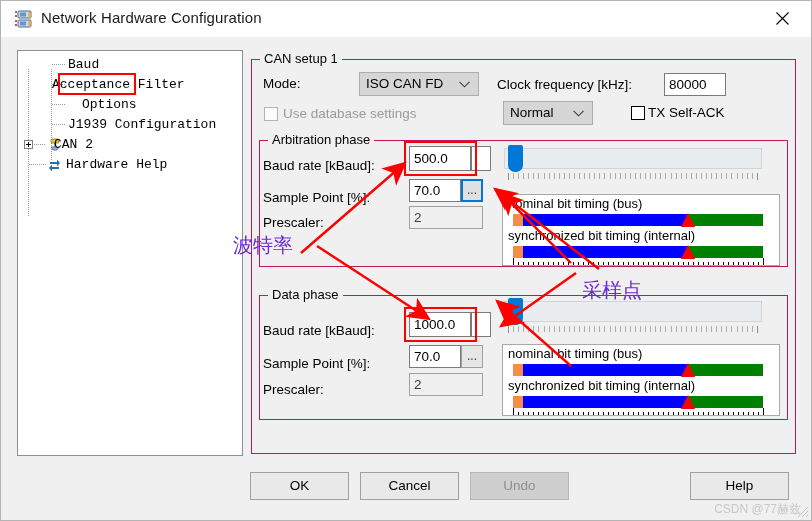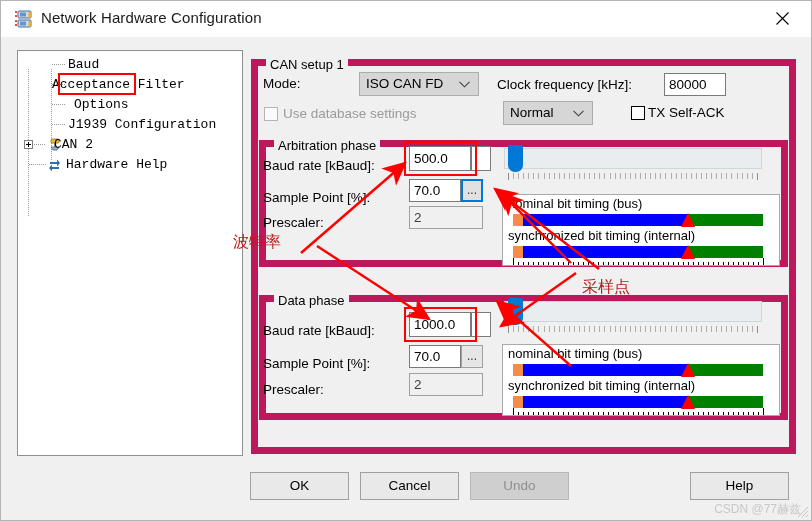--- a/index.html
+++ b/index.html
@@ -119,21 +119,21 @@
   .sel-box {
     position: absolute;
     border: 2px solid #ff0000;
     box-sizing: border-box;
     pointer-events: none;
   }
 
   
   .groupbox {
     position: absolute;
-    border: 7px solid #be185d;
+    border: 1px solid #be185d;
     box-sizing: border-box;
   }
   .gb-title {
     position: absolute;
     background: #f0f0f0;
     padding: 0 4px;
     font-size: 13px;
     color: #000;
     top: -9px;
     left: 8px;
@@ -308,22 +308,22 @@
 
   
   .anno-layer {
     position: absolute;
     left: 0; top: 0;
     width: 812px; height: 521px;
     pointer-events: none;
   }
   .anno-text {
     position: absolute;
-    color: #b91c1c;
-    font-size: 16px;
+    color: #6d28d9;
+    font-size: 20px;
     font-family: "DejaVu Sans", sans-serif;
     white-space: nowrap;
   }
   .anno-rect {
     position: absolute;
     border: 2px solid #ff0000;
     box-sizing: border-box;
   }
 
   
@@ -381,21 +381,21 @@
         <span class="lbl" style="left:50px;">Baud</span>
       </div>
 
       <div class="tnode">
         <span class="dotline-h" style="left:34px; top:9px; width:14px;"></span>
         <span class="lbl" style="left:34px;">Acceptance Filter</span>
       </div>
 
       <div class="tnode">
         <span class="dotline-h" style="left:34px; top:9px; width:14px;"></span>
-        <span class="lbl" style="left:56px;text-align:right;">Options</span>
+        <span class="lbl" style="left:64px;text-align:right;">Options</span>
       </div>
 
 
       <div class="tnode">
         <span class="dotline-h" style="left:34px; top:9px; width:14px;"></span>
         <span class="lbl" style="left:50px;">J1939 Configuration</span>
       </div>
 
       <div class="tnode">
         <span class="expander plus" style="left:6px; top:5px;"></span>

